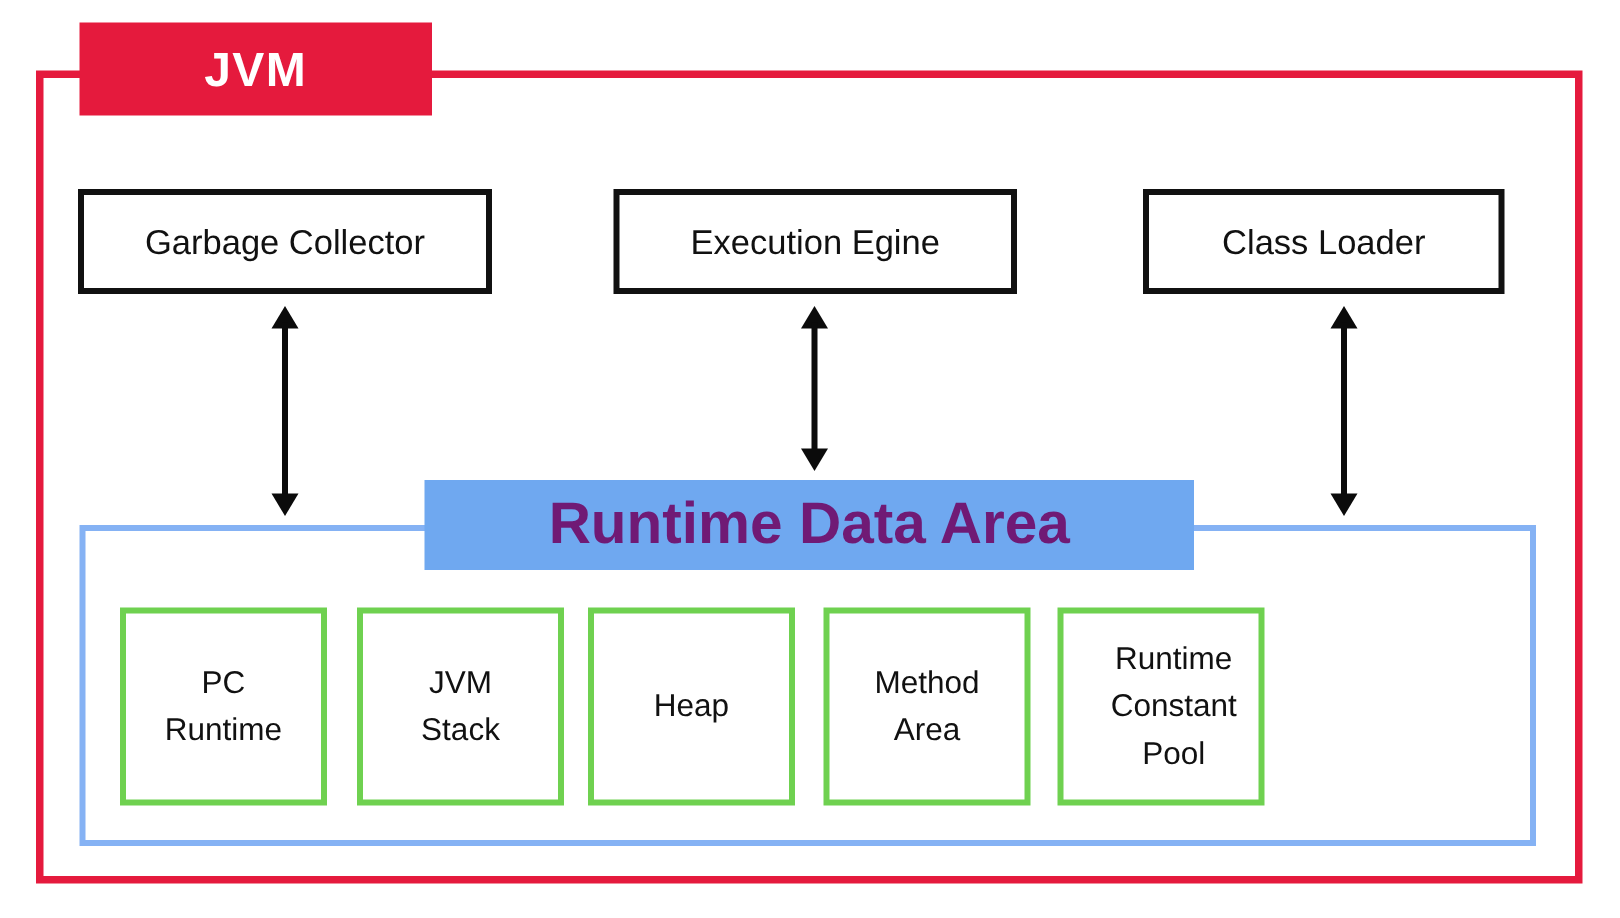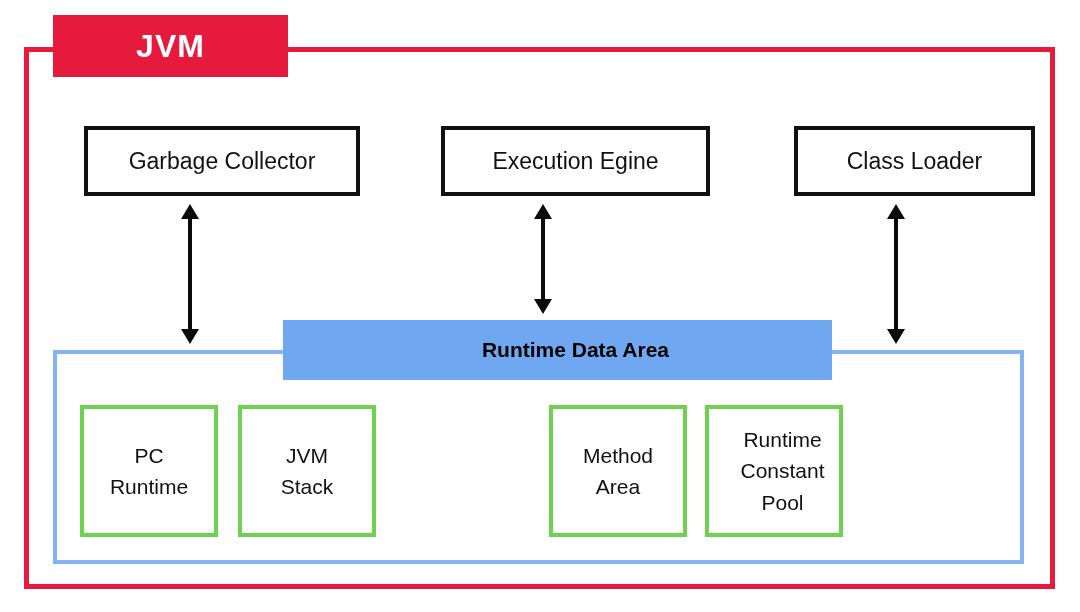--- a/index.html
+++ b/index.html
@@ -17,21 +17,21 @@
     position:absolute; left:53px; top:15px; width:235px; height:62px;
     background:#E51A3D; color:#ffffff; font-weight:bold; font-size:32px;
     letter-spacing:1px; display:flex; align-items:center; justify-content:center;
     z-index:3;
   }
   
   .top-box {
     position:absolute; top:126px; height:70px; background:#ffffff;
     border:4px solid #111111; box-sizing:border-box; color:#111111;
     font-size:23px; display:flex; align-items:center; justify-content:center;
-    z-index:2; white-space:nowrap;margin-left:32px;
+    z-index:2; white-space:nowrap;
   }
   .box-gc { left:52px;  width:276px; }
   .box-ee { left:409px; width:269px; }
   .box-cl { left:762px; width:241px; }
   
   .arrow { position:absolute; width:26px; z-index:2; }
   .arrow-left  { left:177px; top:204px; height:140px; }
   .arrow-mid   { left:530px; top:204px; height:110px; }
   .arrow-right { left:883px; top:204px; height:140px; }
   .arrow .shaft {
@@ -48,22 +48,22 @@
     border-left:9px solid transparent; border-right:9px solid transparent;
     border-top:15px solid #0b0b0b;
   }
   
   .runtime-container {
     position:absolute; left:53px; top:350px; width:971px; height:214px;
     border:4px solid #85B2F4; box-sizing:border-box; background:#ffffff; z-index:1;
   }
   .runtime-header {
     position:absolute; left:283px; top:320px; width:513px; height:60px;
-    background:#6FA8F0; color:#000000; font-weight:bold; font-size:21px;
-    display:flex; align-items:center; justify-content:center; z-index:2;padding-left:36px;
+    background:#6FA8F0; color:#701a75; font-weight:bold; font-size:39px;
+    display:flex; align-items:center; justify-content:center; z-index:2;
   }
   
   .mem-box {
     position:absolute; top:405px; width:138px; height:132px;
     border:4px solid #6FD150; box-sizing:border-box; background:#ffffff;
     color:#111111; font-size:21px; line-height:1.5; text-align:center;
     display:flex; align-items:center; justify-content:center;
     padding:0 19px; z-index:2;
   }
   .mem-0 { left:80px;  }
@@ -110,20 +110,23 @@
 
   <div class="runtime-container"></div>
   <div class="runtime-header">Runtime Data Area</div>
 
   <div class="mem-box mem-0">
     <span>PC Runtime</span>
   </div>
   <div class="mem-box mem-1">
     <span>JVM Stack</span>
   </div>
+  <div class="mem-box mem-2">
+    <span>Heap</span>
+  </div>
   <div class="mem-box mem-3">
     <span>Method Area</span>
   </div>
   <div class="mem-box mem-4">
     <span>Runtime Constant Pool</span>
   </div>
 
 </div>
 
 </body></html>

